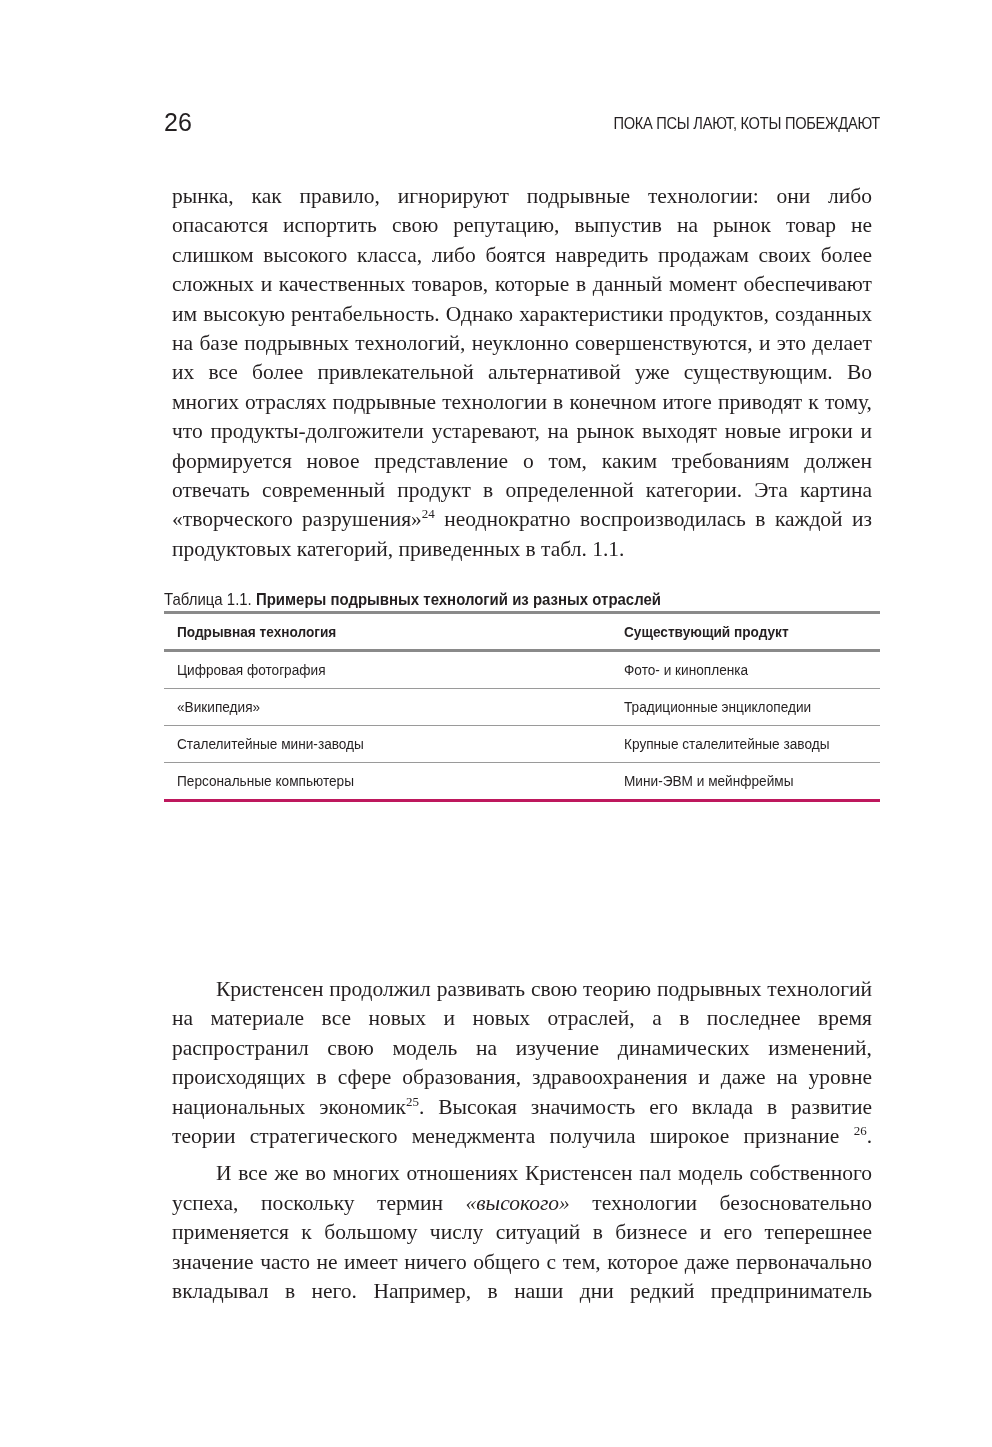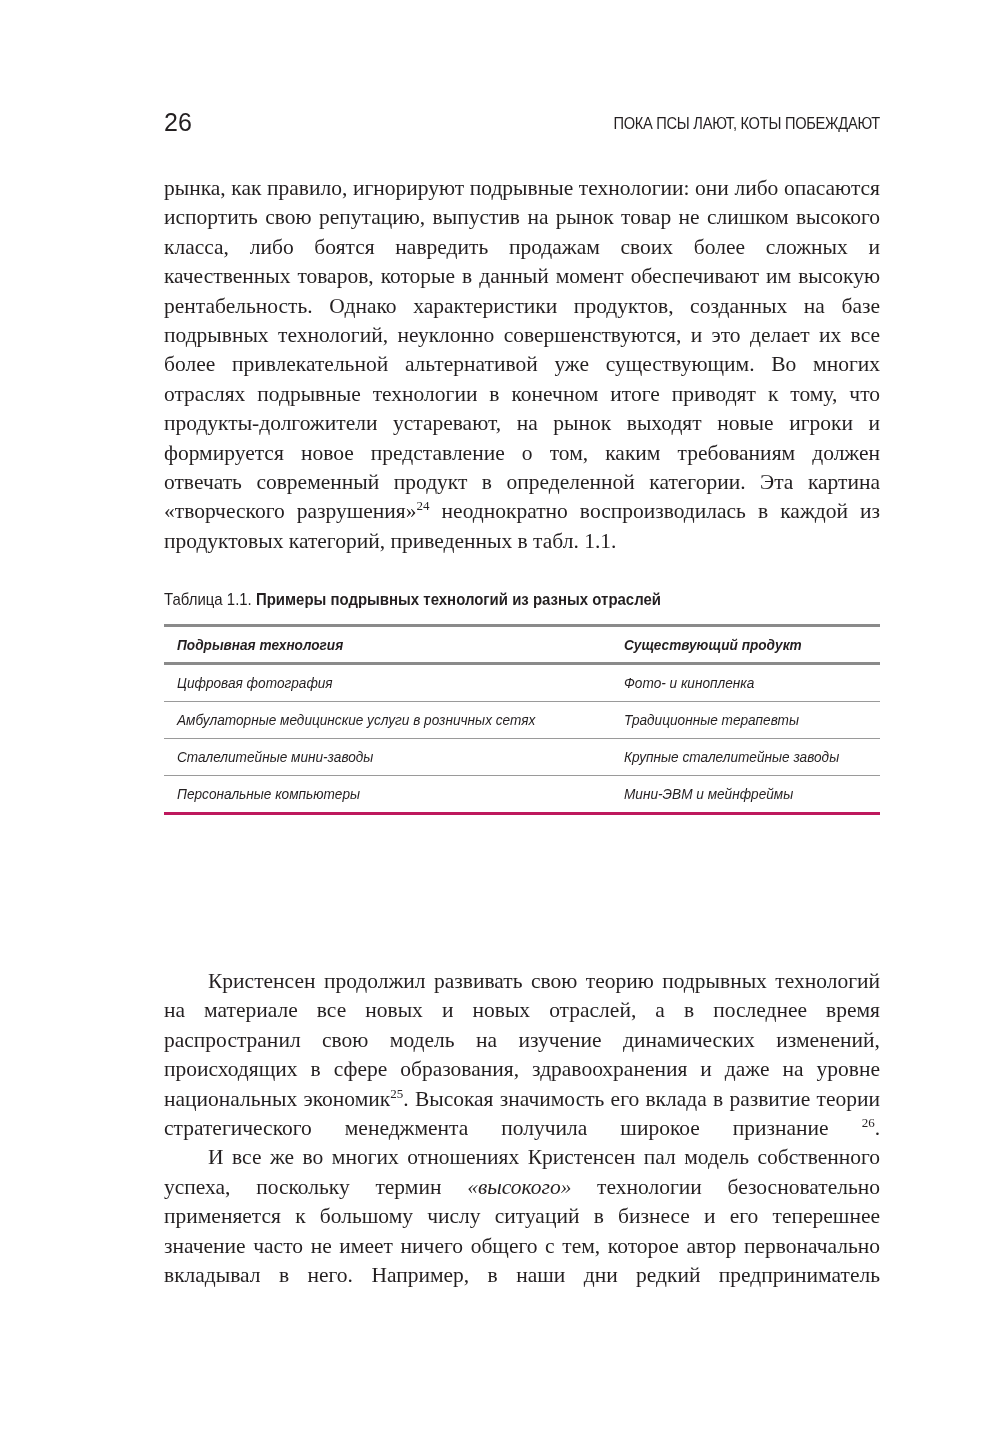--- a/index.html
+++ b/index.html
@@ -1,29 +1,29 @@
 <!DOCTYPE html>
 <html><head>
 <meta charset="utf-8">
 <style>
   html, body { margin: 0; padding: 0; background: #ffffff; }
   body { width: 992px; height: 1447px; position: relative; overflow: hidden; color: #231f20; }
   .header { position: absolute; top: 106px; left: 164px; width: 716px; height: 32px; }
   .page-num { position: absolute; left: 0; top: 0; font-family: "Liberation Sans", sans-serif; font-size: 25px; line-height: 32px; }
   .running-title { position: absolute; right: 0; top: 4px; font-family: "Liberation Sans", sans-serif; font-size: 17px; letter-spacing: -0.3px; line-height: 28px; transform: scaleX(0.86); transform-origin: right center; }
   .body-text { position: absolute; left: 164px; width: 716px; font-family: "Liberation Serif", serif; font-size: 21.5px; line-height: 29.4px; text-align: justify; text-align-last: auto; }
-  .body-text p { margin: 0; }
+  .body-text p { margin: 8px; }
   .body-text p.indent { text-indent: 44px; }
   .last-line-left { text-align-last: left; }
   .justify-all { text-align-last: justify; }
   sup { font-size: 13px; line-height: 0; vertical-align: 8px; }
   .p1 { top: 174px; }
   .caption { position: absolute; top: 588px; left: 164px; font-family: "Liberation Sans", sans-serif; font-size: 17px; line-height: 24px; transform: scaleX(0.88); transform-origin: left center; white-space: nowrap; }
   .caption b { font-weight: bold; }
-  .table-wrap { position: absolute; top: 624px; left: 164px; width: 716px; font-style: italic; }
+  .table-wrap { position: absolute; top: 611px; left: 164px; width: 716px; }
   table { width: 100%; border-collapse: collapse; font-family: "Liberation Sans", sans-serif; font-size: 15.5px; }
   thead tr { border-top: 3px solid #8a8a8a; border-bottom: 3px solid #8a8a8a; }
   tbody tr { border-bottom: 1px solid #9a9a9a; margin-top: 28px; }
   tbody tr:last-child { border-bottom: 3px solid #be185d; }
   th, td { text-align: left; height: 36px; padding: 0 0 0 13px; vertical-align: middle; }
   th { font-weight: bold; height: 35px; }
   .cell-inner { display: inline-block; transform: scaleX(0.88); transform-origin: left center; white-space: nowrap; }
   td.col2, th.col2 { width: 256px; padding-left: 0; }
   .p2 { top: 967px; }
 </style>
@@ -48,31 +48,31 @@
         <th><span class="cell-inner">Подрывная технология</span></th>
         <th class="col2"><span class="cell-inner">Существующий продукт</span></th>
       </tr>
     </thead>
     <tbody>
       <tr>
         <td><span class="cell-inner">Цифровая фотография</span></td>
         <td class="col2"><span class="cell-inner">Фото- и кинопленка</span></td>
       </tr>
       <tr>
-        <td><span class="cell-inner">Амбулаторные медицинские услуги в розничных сетях</span></td>
-        <td class="col2"><span class="cell-inner">Традиционные терапевты</span></td>
+        <td><span class="cell-inner">«Википедия»</span></td>
+        <td class="col2"><span class="cell-inner">Традиционные энциклопедии</span></td>
       </tr>
       <tr>
         <td><span class="cell-inner">Сталелитейные мини-заводы</span></td>
         <td class="col2"><span class="cell-inner">Крупные сталелитейные заводы</span></td>
       </tr>
       <tr>
         <td><span class="cell-inner">Персональные компьютеры</span></td>
         <td class="col2"><span class="cell-inner">Мини-ЭВМ и мейнфреймы</span></td>
       </tr>
     </tbody>
   </table>
 </div>
 
 <div class="body-text p2">
   <p class="indent justify-all"><span>Кристенсен продолжил развивать свою теорию подрывных технологий на материале все новых и новых отраслей, а в последнее время распространил свою модель на изучение динамических изменений, происходящих в сфере образования, здравоохранения и даже на уровне национальных экономик</span><sup>25</sup><span>. Высокая значимость его вклада в развитие теории стратегического менеджмента получила широкое признание </span><sup>26</sup><span>.</span></p>
-  <p class="indent justify-all"><span>И все же во многих отношениях Кристенсен пал модель собственного успеха, поскольку термин </span><i>«высокого»</i><span> технологии безосновательно применяется к большому числу ситуаций в бизнесе и его теперешнее значение часто не имеет ничего общего с тем, которое автор первоначально вкладывал в него. Например, в наши дни редкий предприниматель</span></p>
+  <p class="indent justify-all"><span>И все же во многих отношениях Кристенсен пал модель собственного успеха, поскольку термин </span><i>«высокого»</i><span> технологии безосновательно применяется к большому числу ситуаций в бизнесе и его теперешнее значение часто не имеет ничего общего с тем, которое даже первоначально вкладывал в него. Например, в наши дни редкий предприниматель</span></p>
 </div>
 
 </body></html>

